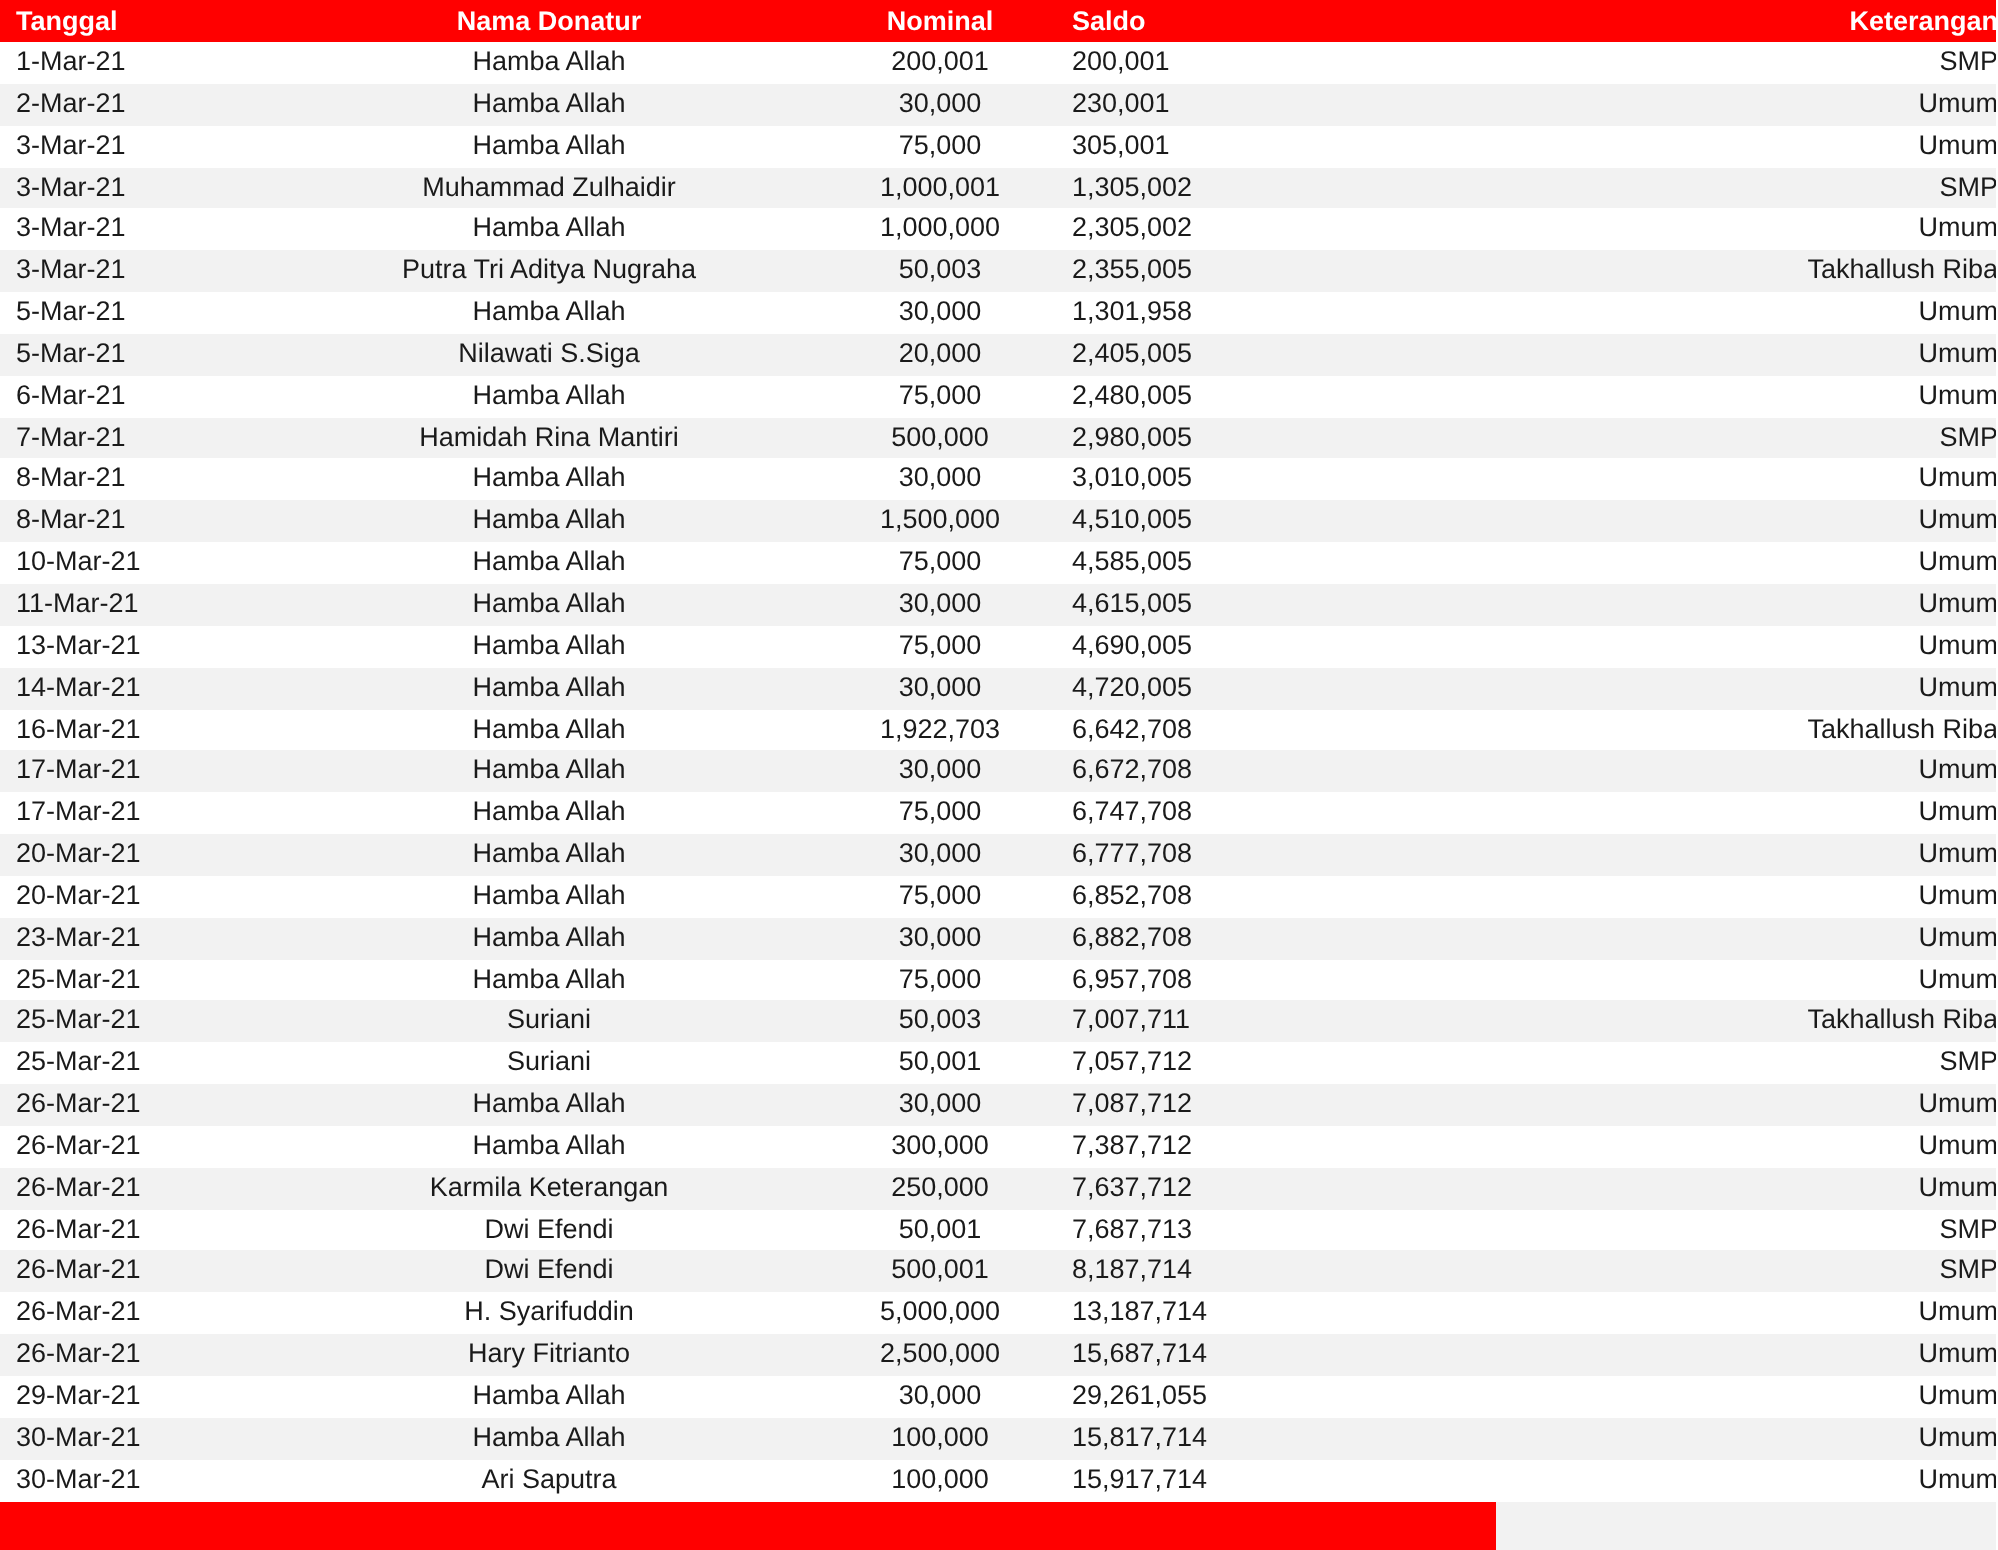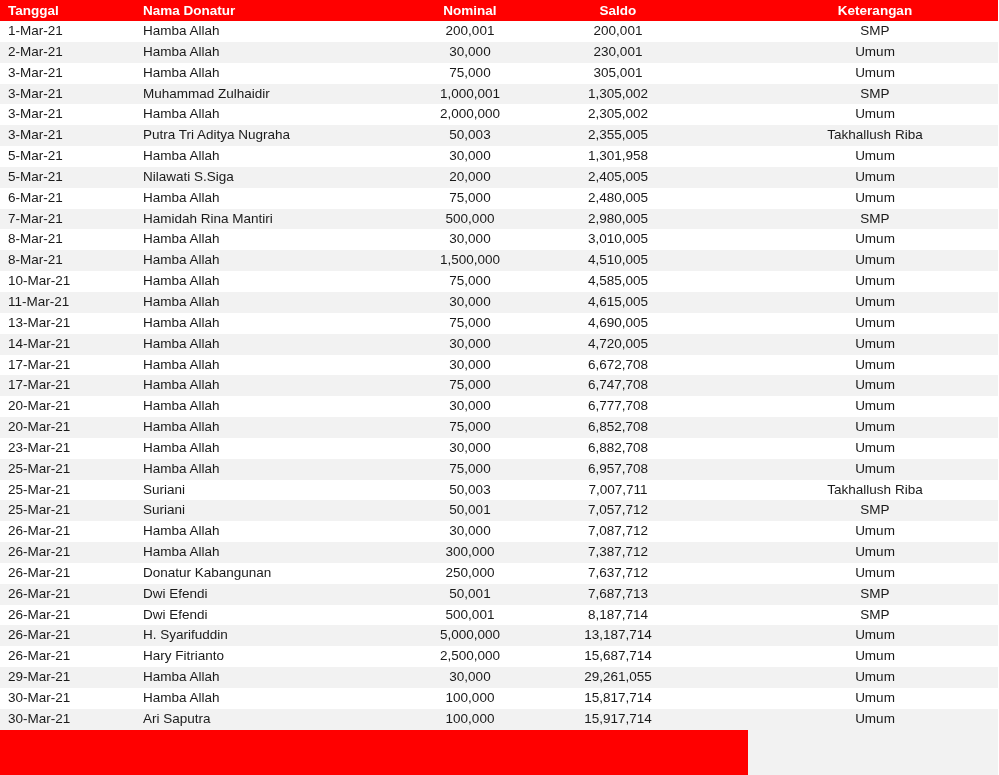--- a/index.html
+++ b/index.html
@@ -19,24 +19,24 @@
     background:var(--header-bg);
     color:var(--header-text);
     font-weight:bold;
     height:21px;line-height:21px;
     text-align:left;
   }
   tbody td{height:20.85px;line-height:20.85px;}
   tbody tr:nth-child(odd){background:var(--row-odd);}
   tbody tr:nth-child(even){background:var(--row-even);}
   .c0{padding-left:8px;text-align:left;}
-  .c1{padding-left:7px;text-align:left;margin-top:16px;}
+  .c1{padding-left:7px;text-align:center;margin-top:16px;}
   .c2{text-align:center;padding-right:2px;}
-  .c3{text-align:center;padding-right:2px;}
-  .c4{padding-left:49px;text-align:center;}
+  .c3{text-align:left;padding-right:2px;}
+  .c4{padding-left:49px;text-align:right;}
   .bottom-strip{flex:1;display:flex;background:var(--row-even);min-height:3px;}
   .bottom-red{width:748px;background:var(--header-bg);}
 </style>
 </head>
 <body>
 
 <div class="sheet">
   <table>
     <colgroup>
       <col style="width:136px">
@@ -79,21 +79,21 @@
         <tr>
           <td class="c0">3-Mar-21</td>
           <td class="c1">Muhammad Zulhaidir</td>
           <td class="c2">1,000,001</td>
           <td class="c3">1,305,002</td>
           <td class="c4">SMP</td>
         </tr>
         <tr>
           <td class="c0">3-Mar-21</td>
           <td class="c1">Hamba Allah</td>
-          <td class="c2">2,000,000</td>
+          <td class="c2">1,000,000</td>
           <td class="c3">2,305,002</td>
           <td class="c4">Umum</td>
         </tr>
         <tr>
           <td class="c0">3-Mar-21</td>
           <td class="c1">Putra Tri Aditya Nugraha</td>
           <td class="c2">50,003</td>
           <td class="c3">2,355,005</td>
           <td class="c4">Takhallush Riba</td>
         </tr>
@@ -161,20 +161,27 @@
           <td class="c4">Umum</td>
         </tr>
         <tr>
           <td class="c0">14-Mar-21</td>
           <td class="c1">Hamba Allah</td>
           <td class="c2">30,000</td>
           <td class="c3">4,720,005</td>
           <td class="c4">Umum</td>
         </tr>
         <tr>
+          <td class="c0">16-Mar-21</td>
+          <td class="c1">Hamba Allah</td>
+          <td class="c2">1,922,703</td>
+          <td class="c3">6,642,708</td>
+          <td class="c4">Takhallush Riba</td>
+        </tr>
+        <tr>
           <td class="c0">17-Mar-21</td>
           <td class="c1">Hamba Allah</td>
           <td class="c2">30,000</td>
           <td class="c3">6,672,708</td>
           <td class="c4">Umum</td>
         </tr>
         <tr>
           <td class="c0">17-Mar-21</td>
           <td class="c1">Hamba Allah</td>
           <td class="c2">75,000</td>
@@ -232,21 +239,21 @@
         </tr>
         <tr>
           <td class="c0">26-Mar-21</td>
           <td class="c1">Hamba Allah</td>
           <td class="c2">300,000</td>
           <td class="c3">7,387,712</td>
           <td class="c4">Umum</td>
         </tr>
         <tr>
           <td class="c0">26-Mar-21</td>
-          <td class="c1">Donatur Kabangunan</td>
+          <td class="c1">Karmila Keterangan</td>
           <td class="c2">250,000</td>
           <td class="c3">7,637,712</td>
           <td class="c4">Umum</td>
         </tr>
         <tr>
           <td class="c0">26-Mar-21</td>
           <td class="c1">Dwi Efendi</td>
           <td class="c2">50,001</td>
           <td class="c3">7,687,713</td>
           <td class="c4">SMP</td>

